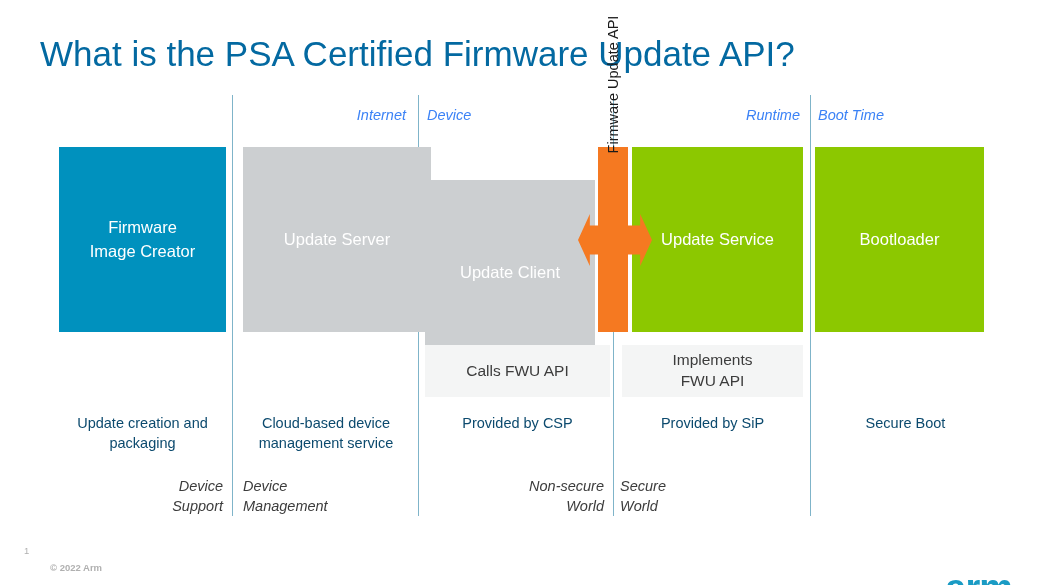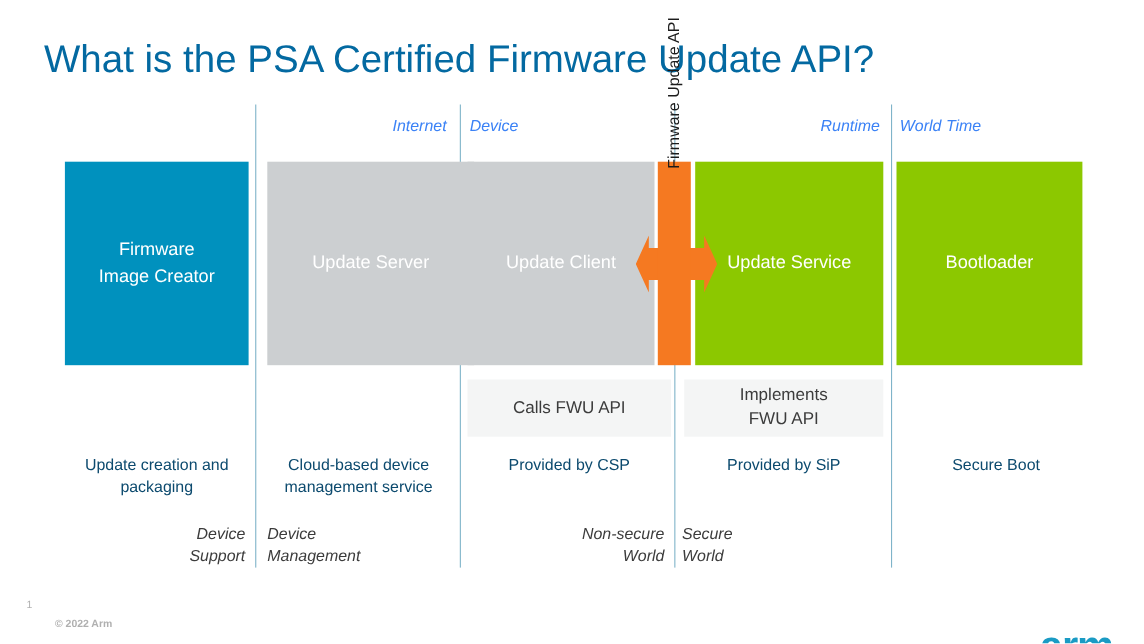--- a/index.html
+++ b/index.html
@@ -176,30 +176,30 @@
   <div id="title">What is the PSA Certified Firmware Update API?</div>
 
   <div class="divider" style="left:232px;"></div>
   <div class="divider" style="left:418px;"></div>
   <div class="divider" style="left:613px;"></div>
   <div class="divider" style="left:810px;"></div>
 
   <div class="region-label right" style="left:252px; width:154px;">Internet</div>
   <div class="region-label left" style="left:427px; width:180px;">Device</div>
   <div class="region-label right" style="left:620px; width:180px;">Runtime</div>
-  <div class="region-label left" style="left:818px; width:170px;">World Time</div>
+  <div class="region-label left" style="left:818px; width:170px;">Boot Time</div>
 
   <div class="block blue" style="left:59px;  width:167px;">
     <span style="white-space:pre-line;">Firmware
 Image Creator</span>
   </div>
   <div class="block gray" style="left:243px; width:188px;">
     <span style="white-space:pre-line;">Update Server</span>
   </div>
-  <div class="block gray" style="left:425px; width:170px;">
+  <div class="block gray" style="left:425px; width:170px;margin-top:33px;">
     <span style="white-space:pre-line;">Update Client</span>
   </div>
   <div class="block green" style="left:632px; width:171px;">
     <span style="white-space:pre-line;">Update Service</span>
   </div>
   <div class="block green" style="left:815px; width:169px;">
     <span style="white-space:pre-line;">Bootloader</span>
   </div>
 
   <div id="api-arrow"></div>

